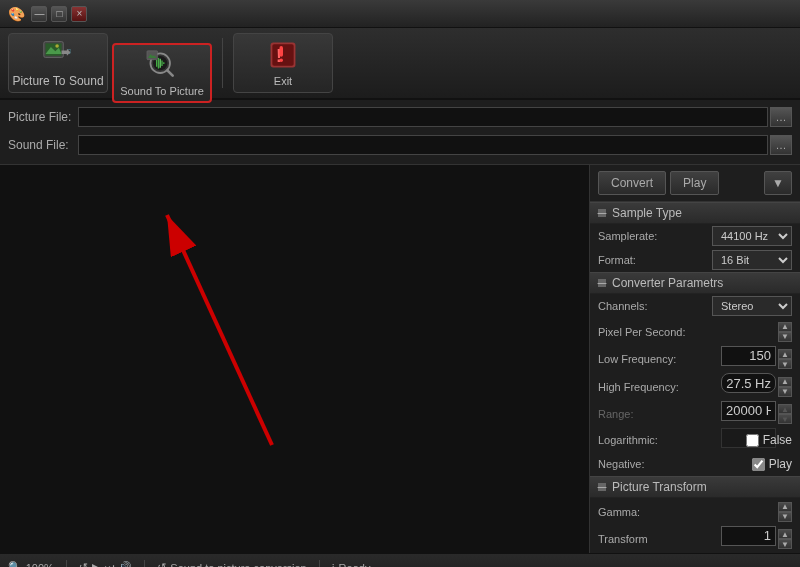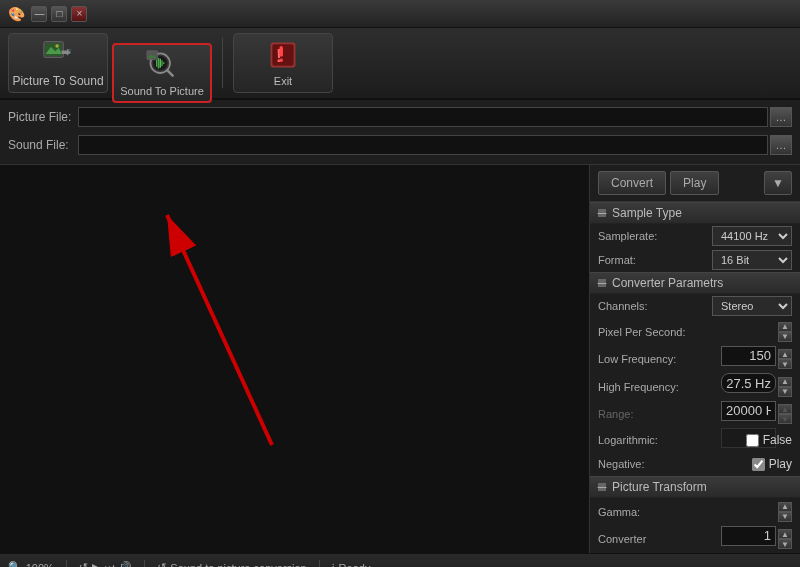--- a/index.html
+++ b/index.html
@@ -536,21 +536,21 @@
       <div class="form-control">
         <input type="text" class="spin-input" value="1" style="width: 55px;">
         <div class="spin-btns">
           <div class="spin-btn">▲</div>
           <div class="spin-btn">▼</div>
         </div>
       </div>
     </div>
 
     <div class="form-row">
-      <span class="form-label">Converter</span>
+      <span class="form-label">Transform</span>
       <div class="form-control">
         <input type="text" class="spin-input" value="" style="width: 55px;">
         <div class="spin-btns">
           <div class="spin-btn">▲</div>
           <div class="spin-btn">▼</div>
         </div>
       </div>
     </div>
 
   </div>

